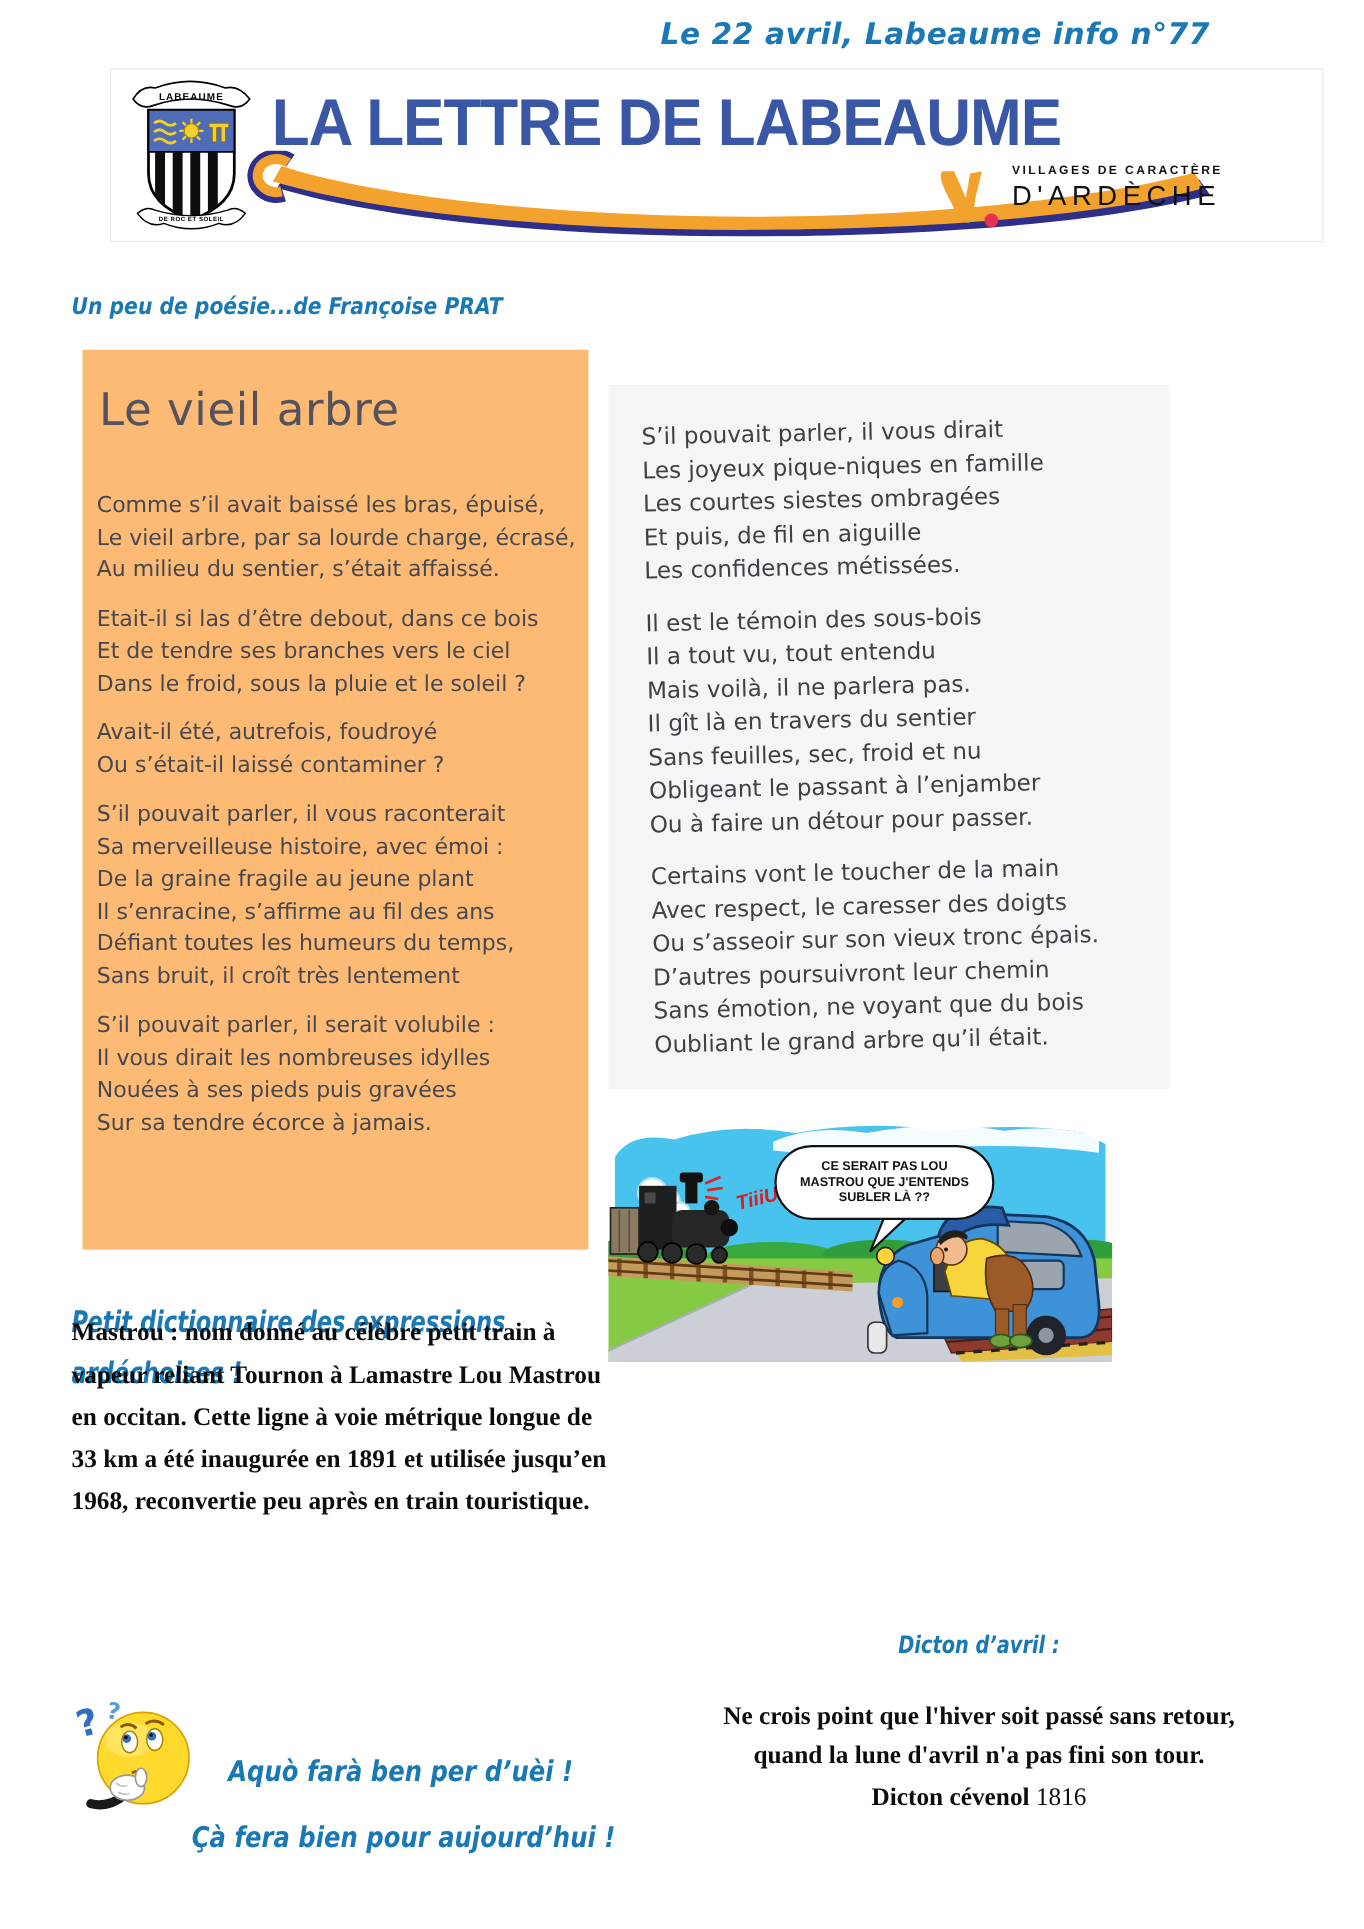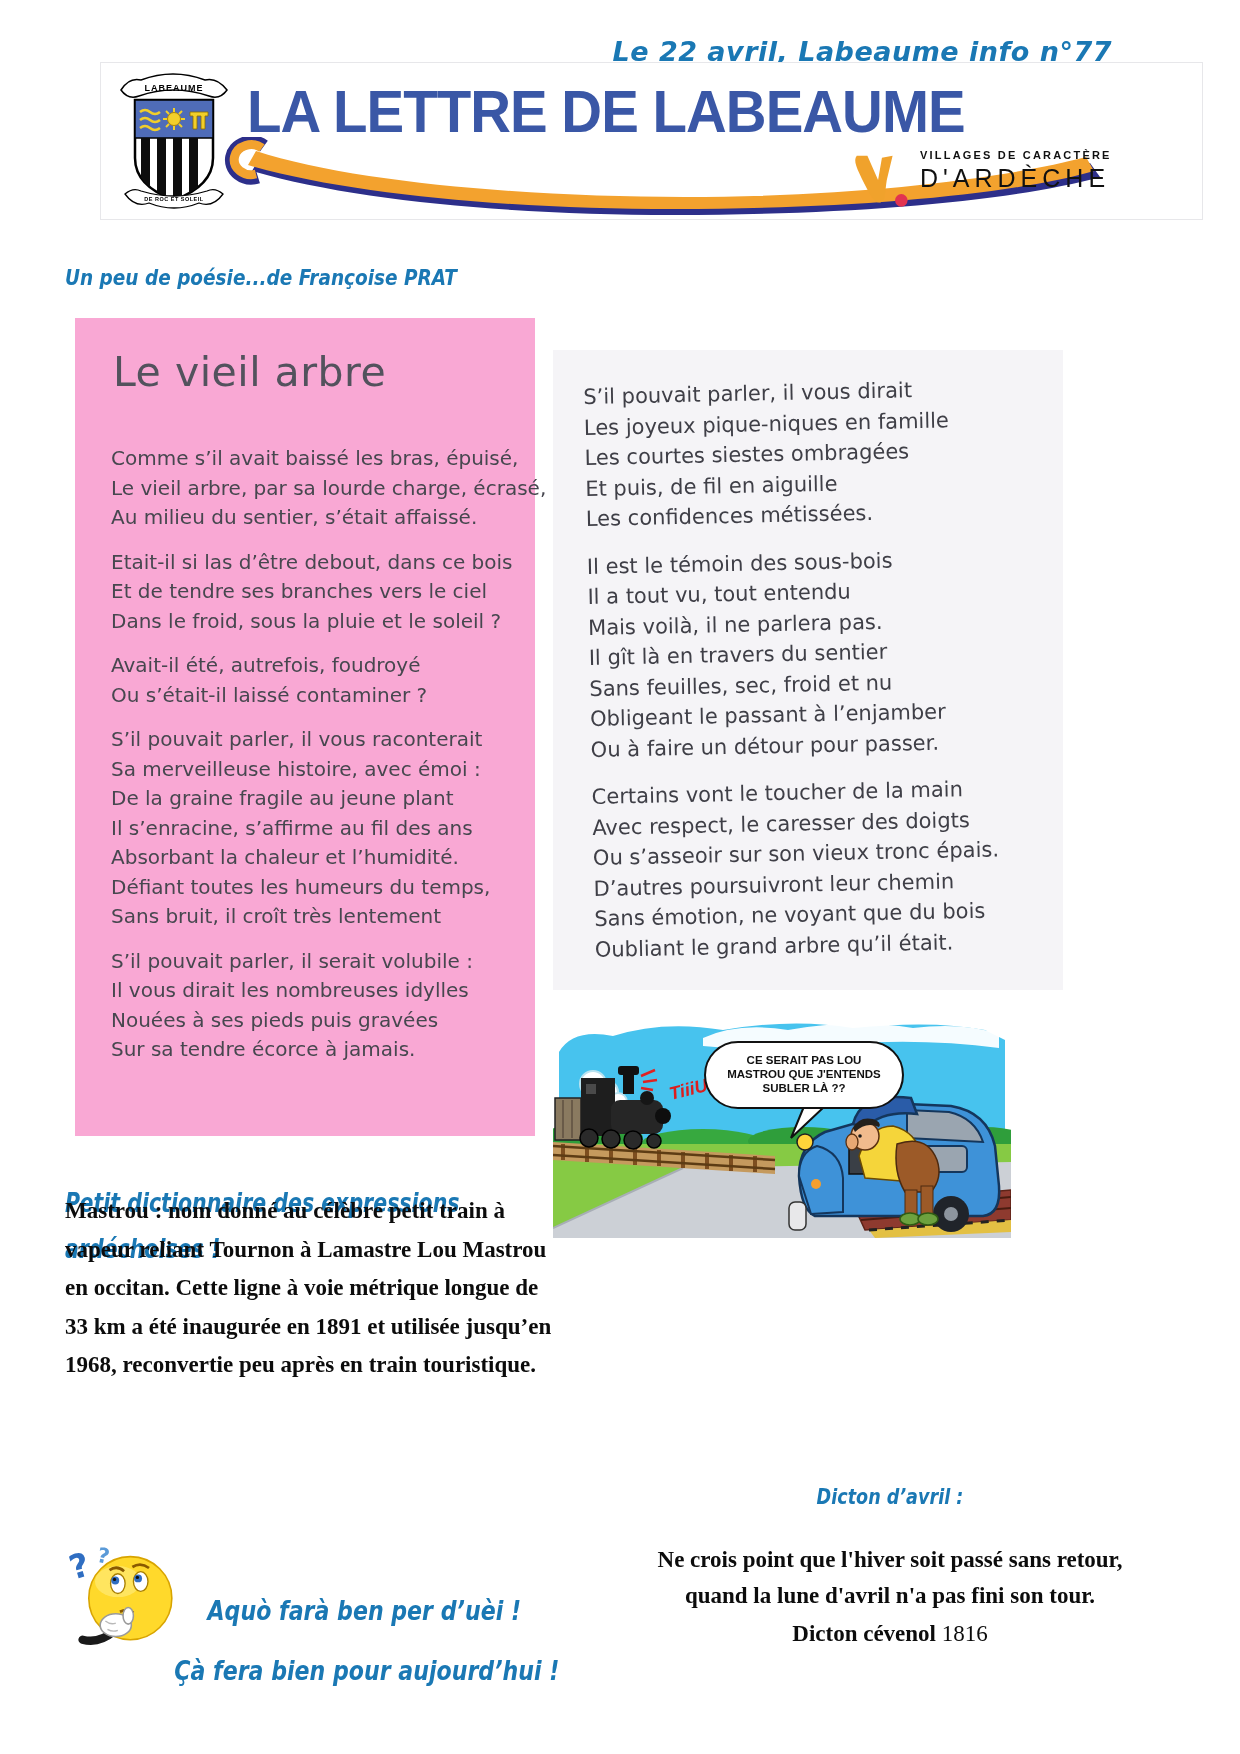--- a/index.html
+++ b/index.html
@@ -2,41 +2,41 @@
 <html><head>
 <meta charset="utf-8">
 <style>
   html,body{margin:0;padding:0;background:#ffffff;}
   .page{position:relative;width:1240px;height:1754px;background:#fff;overflow:hidden;
         font-family:"Liberation Sans",sans-serif;}
 
   
   .script{color:#1a78b4;font-family:"DejaVu Sans",sans-serif;font-style:italic;font-weight:bold;}
 
-  .dateline{position:absolute;left:532px;top:16px;width:580px;text-align:right;
-            font-size:27px;letter-spacing:0.5px;margin-top:20px;}
+  .dateline{position:absolute;left:520px;top:16px;width:580px;text-align:right;
+            font-size:27px;letter-spacing:0.5px;}
 
   
   .banner{position:absolute;left:100px;top:62px;width:1103px;height:158px;background:#fff;
           border:1px solid #e7e7ea;box-sizing:border-box;}
   .crest{position:absolute;left:14px;top:3px;width:118px;height:150px;}
   .banner-title{position:absolute;left:146px;top:14px;font-size:60px;font-weight:bold;
           color:#3a57a6;letter-spacing:-1px;white-space:nowrap;
           transform:scaleX(0.94);transform-origin:left top;}
   .swoosh{position:absolute;left:112px;top:74px;width:902px;height:78px;}
   .partner{position:absolute;left:748px;top:86px;display:flex;align-items:flex-start;gap:9px;}
   .vmark{width:62px;height:62px;}
   .pline1{font-size:11px;font-weight:bold;letter-spacing:2.2px;color:#101010;white-space:nowrap;}
   .pline2{font-size:25px;font-weight:normal;letter-spacing:5px;color:#101010;white-space:nowrap;margin-top:3px;}
 
   
   .poesie-heading{position:absolute;left:65px;top:266px;font-size:21px;
                   transform:scaleX(0.88);transform-origin:left center;white-space:nowrap;}
-  .poem-card{position:absolute;left:75px;top:318px;width:460px;height:818px;background:#f9a8d4;
-             box-sizing:border-box;padding:24px 0 0 36px;}
+  .poem-card{position:absolute;left:75px;top:318px;width:460px;height:818px;background:#fdba74;
+             box-sizing:border-box;padding:24px 0 0 13px;}
   .poem-title{font-family:"DejaVu Sans",sans-serif;font-size:41px;color:#53525d;
               letter-spacing:0.5px;margin:6px 0 48px 2px;}
   .poem-text{font-family:"DejaVu Sans",sans-serif;font-size:20px;line-height:29.5px;color:#47474f;}
   .poem-text .stanza{margin-bottom:15px;}
   .poem-line{white-space:nowrap;}
   .poem-right{position:absolute;left:553px;top:350px;width:510px;height:640px;background:#f5f4f7;
               box-sizing:border-box;padding:32px 0 0 30px;}
   .poem-right .poem-text{font-size:21px;line-height:30.5px;color:#3f3f47;
               transform:rotate(-1.2deg);transform-origin:left top;}
   .poem-right .stanza{margin-bottom:17px;}
@@ -149,21 +149,20 @@
         </div>
         <div class="stanza">
           <div class="poem-line">Avait-il été, autrefois, foudroyé</div>
           <div class="poem-line">Ou s’était-il laissé contaminer ?</div>
         </div>
         <div class="stanza">
           <div class="poem-line">S’il pouvait parler, il vous raconterait</div>
           <div class="poem-line">Sa merveilleuse histoire, avec émoi :</div>
           <div class="poem-line">De la graine fragile au jeune plant</div>
           <div class="poem-line">Il s’enracine, s’affirme au fil des ans</div>
-          <div class="poem-line">Absorbant la chaleur et l’humidité.</div>
           <div class="poem-line">Défiant toutes les humeurs du temps,</div>
           <div class="poem-line">Sans bruit, il croît très lentement</div>
         </div>
         <div class="stanza">
           <div class="poem-line">S’il pouvait parler, il serait volubile :</div>
           <div class="poem-line">Il vous dirait les nombreuses idylles</div>
           <div class="poem-line">Nouées à ses pieds puis gravées</div>
           <div class="poem-line">Sur sa tendre écorce à jamais.</div>
         </div>
       </div>

